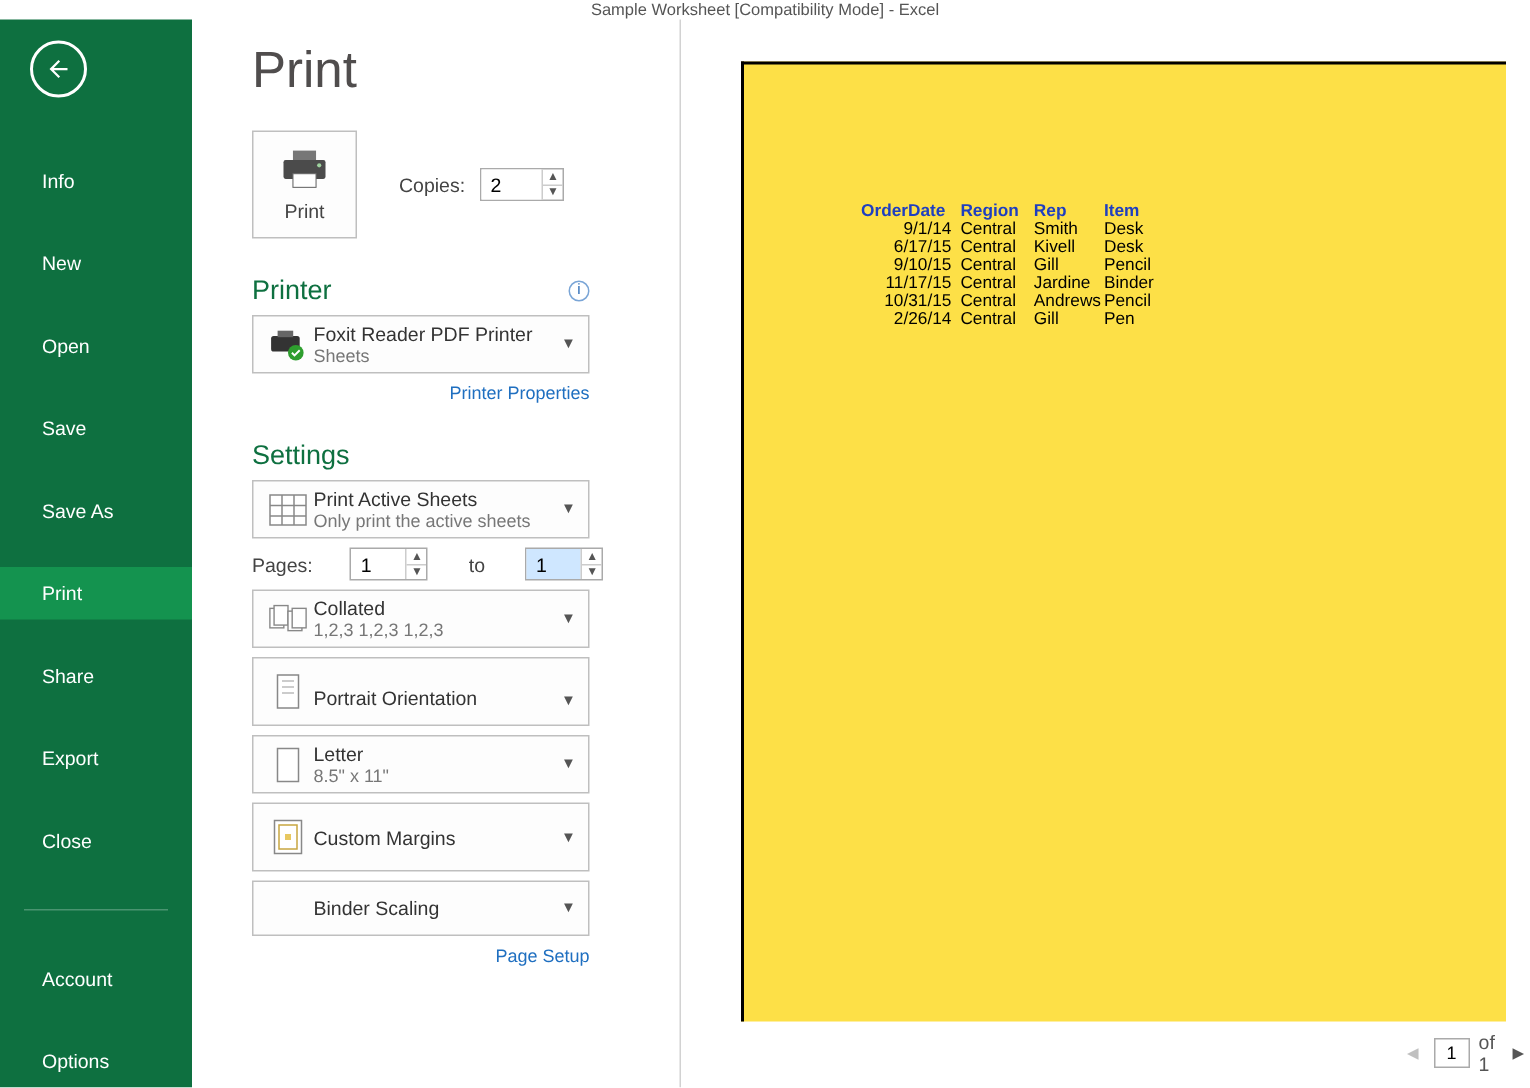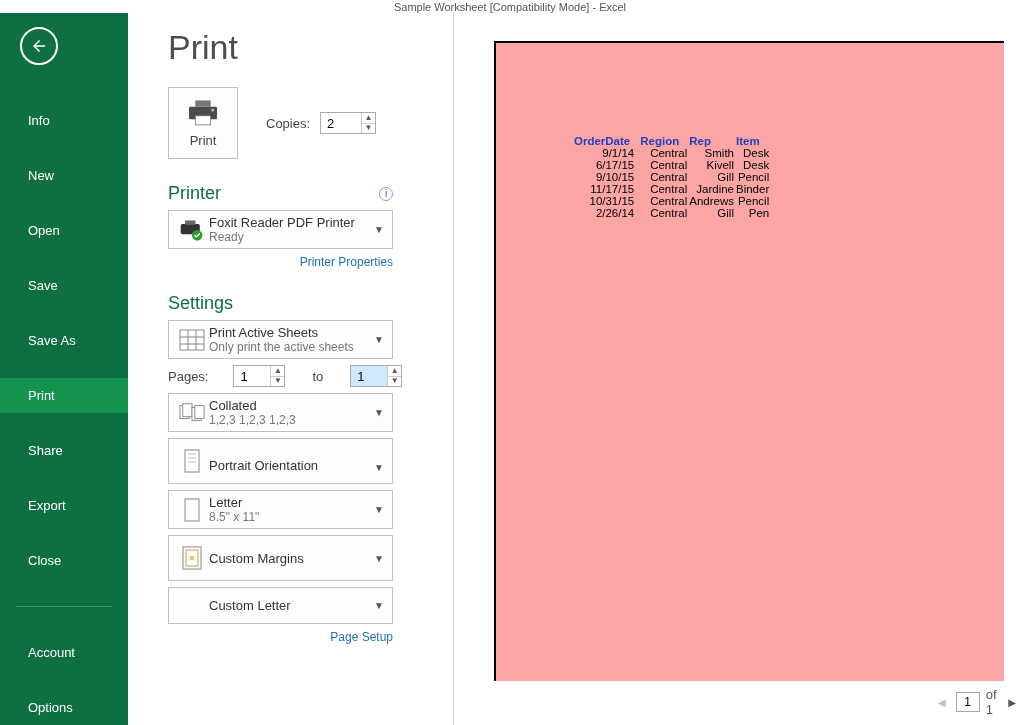--- a/index.html
+++ b/index.html
@@ -50,25 +50,25 @@
     .pages-row { display: flex; align-items: center; gap: 25px; font-size: 13px; color: #444; margin: 2px 0 6px 0; width: 225px;}
     .pages-row .spinbox input { width: 36px; }
     .pages-row .to { margin: 0 2px; }
     .pages-row .spinbox.hl input { background: #cfe7ff; }
 
     
     .vdivider { width: 1px; background: #d2d2d2; margin-left: 5px; }
 
     
     .preview-col { flex: 1; padding: 28px 0 0 40px; position: relative; }
-    .page { width: 510px; height: 640px; background: #fca5a5; border-top: 2px solid #000; border-left: 2px solid #000; position: relative; }
+    .page { width: 510px; height: 640px; background: #fde047; border-top: 2px solid #000; border-left: 2px solid #000; position: relative; }
     .sheet { position: absolute; left: 78px; top: 92px; font-size: 11.5px; color: #000; }
     .sheet table { border-collapse: collapse; }
     .sheet th { color: #1f3fc0; font-weight: bold; text-align: left; padding-right: 10px; }
-    .sheet td { padding-right: 2px; text-align: right; }
+    .sheet td { padding-right: 2px; }
     .sheet td.date { text-align: right; padding-right: 6px; }
 
     .page-nav { position: absolute; left: 480px; bottom: 8px; display: flex; align-items: center; gap: 6px; font-size: 13px; color: #555; }
     .page-nav .arrow { font-size: 10px; cursor: pointer; padding: 2px 4px; }
     .page-nav .arrow.disabled { color: #c0c0c0; cursor: default; }
     .page-nav input { width: 24px; height: 20px; border: 1px solid #aaa; text-align: center; font-size: 12px; }
   </style>
 </head>
 <body>
 
@@ -129,21 +129,21 @@
         <div class="icon-slot">
           <svg viewBox="0 0 30 26">
             <rect x="2" y="6" width="22" height="12" rx="2" fill="#333"></rect>
             <rect x="7" y="2" width="12" height="5" fill="#666"></rect>
             <circle cx="21" cy="19" r="6" fill="#2e9e2e"></circle>
             <path d="M18 19l2 2 4-4" stroke="#fff" stroke-width="1.5" fill="none"></path>
           </svg>
         </div>
         <div class="dd-text">
           <div class="dd-title">Foxit Reader PDF Printer</div>
-          <div class="dd-sub">Ready</div>
+          <div class="dd-sub">Sheets</div>
         </div>
         <div class="caret">▼</div>
       </div>
       <div class="right-link">Printer Properties</div>
 
       <div class="section-head">
           <span>Settings</span>
         </div>
 
       <div class="dropdown">
@@ -236,21 +236,21 @@
         </div>
         <div class="dd-text">
           <div class="dd-title">Custom Margins</div>
         </div>
         <div class="caret">▼</div>
       </div>
 
       <div class="dropdown" style="padding:10px 6px;">
         <div class="icon-slot"></div>
         <div class="dd-text">
-          <div class="dd-title">Custom Letter</div>
+          <div class="dd-title">Binder Scaling</div>
         </div>
         <div class="caret">▼</div>
       </div>
 
       <div class="right-link">Page Setup</div>
     </div>
 
     <div class="vdivider"></div>
 
     <div class="preview-col">

